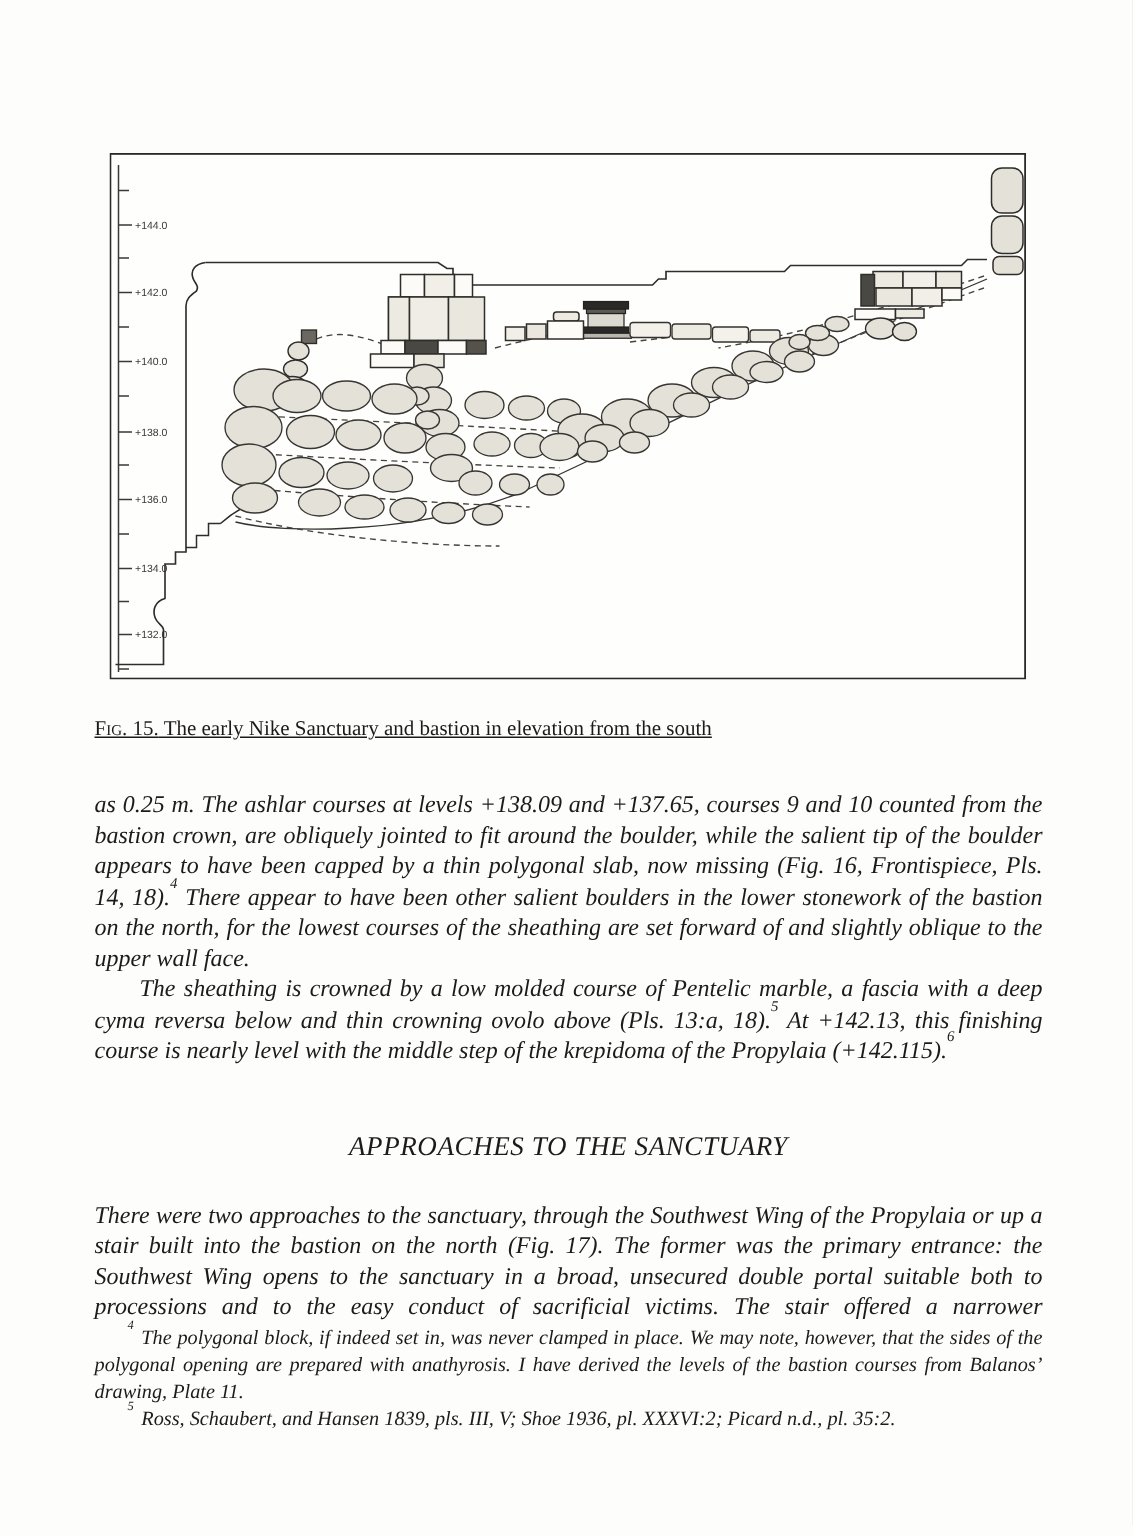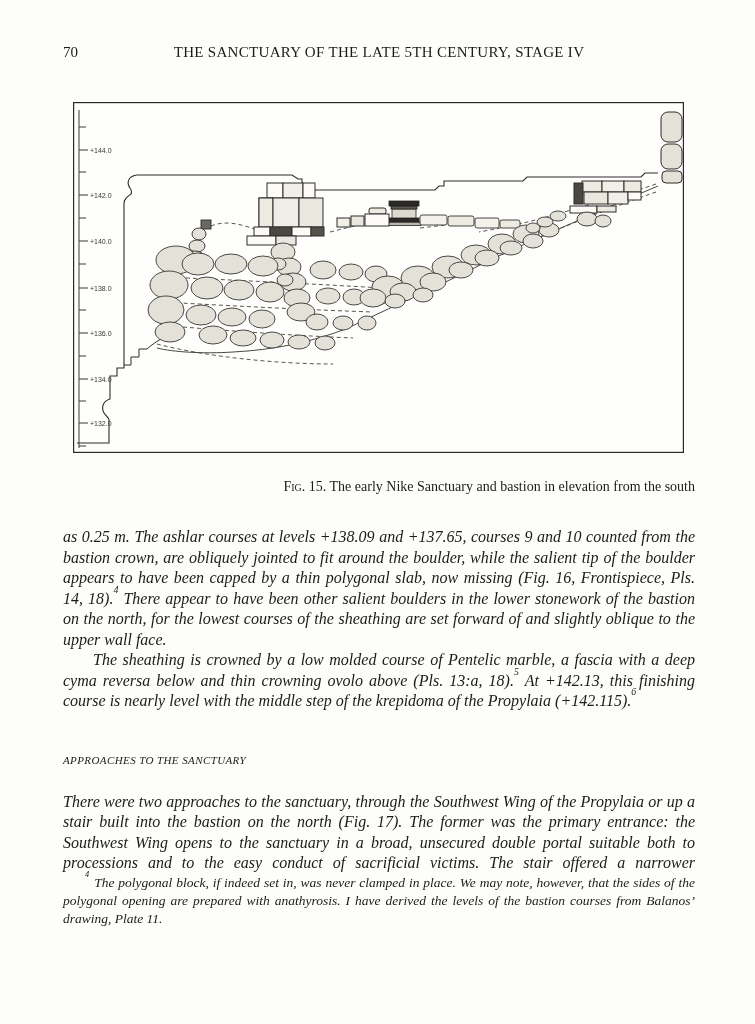--- a/index.html
+++ b/index.html
@@ -15,50 +15,46 @@
   #running-title{
     position:absolute;left:0;right:0;top:0;text-align:center;
     font-size:15px;letter-spacing:0.3px;white-space:nowrap;
   }
   
   #figure-wrap{position:absolute;top:102px;left:73px;width:611px;height:351px;}
   #figure-wrap svg{display:block;}
   .fig-label{font-family:"Liberation Sans","DejaVu Sans",sans-serif;font-size:7px;fill:#3a3936;}
   #caption{
     position:absolute;top:479px;left:63px;width:632px;
-    text-align:right;font-size:14px;
+    text-align:left;font-size:14px;text-decoration:underline;
   }
   .sc{font-variant:small-caps;}
   
   #text-block{position:absolute;top:527px;left:63px;width:632px;font-style:italic;}
   #text-block p.body-par{
     margin:0;font-size:16px;line-height:20.5px;text-align:justify;
   }
   p.body-par.indent{text-indent:30px;}
   p.body-par.cont{text-align-last:justify;}
   sup{font-size:0.62em;line-height:0;position:relative;top:-0.45em;}
   #section-heading{
-    margin:42px 0 26px 0;font-size:11px;
+    margin:42px 0 26px 0;text-align:center;font-size:18px;
     letter-spacing:0.4px;font-weight:normal;
   }
   #footnotes{margin-top:0;}
   #footnotes p.fn{
     margin:0;font-size:13.5px;line-height:18px;text-align:justify;text-indent:22px;
   }
   #footnotes p.fn sup{margin-right:5px;}
 </style>
 </head>
 <body>
 
 <div id="page">
 
-  <div id="header">
-    <span id="page-number">70</span>
-    <span id="running-title">THE SANCTUARY OF THE LATE 5TH CENTURY, STAGE IV</span>
-  </div>
 
   <div id="figure-wrap">
     <svg viewBox="0 0 611 351" width="611" height="351">
 
       <rect x="0.6" y="0.6" width="609.8" height="349.8" fill="#fefefd" stroke="#2a2927" stroke-width="1.2"></rect>
 
       <g stroke="#3a3936" stroke-width="1">
         <line x1="6" y1="8" x2="6" y2="346"></line>
         <path d="M6 25h7M6 48h9M6 70h7M6 93h9M6 116h7M6 139h9M6 162h7M6 186h9M6 208h7M6 231h9M6 254h7M6 277h9M6 299h7M6 321h9M6 344h7"></path>
       </g>
@@ -229,16 +225,17 @@
   <div id="text-block">
     <p class="body-par">as 0.25 m. The ashlar courses at levels +138.09 and +137.65, courses 9 and 10 counted from the bastion crown, are obliquely jointed to fit around the boulder, while the salient tip of the boulder appears to have been capped by a thin polygonal slab, now missing (Fig. 16, Frontispiece, Pls. 14, 18).<sup>4</sup> There appear to have been other salient boulders in the lower stonework of the bastion on the north, for the lowest courses of the sheathing are set forward of and slightly oblique to the upper wall face.</p>
     <p class="body-par indent">The sheathing is crowned by a low molded course of Pentelic marble, a fascia with a deep cyma reversa below and thin crowning ovolo above (Pls. 13:a, 18).<sup>5</sup> At +142.13, this finishing course is nearly level with the middle step of the krepidoma of the Propylaia (+142.115).<sup>6</sup></p>
 
     <h2 id="section-heading">APPROACHES TO THE SANCTUARY</h2>
 
     <p class="body-par cont">There were two approaches to the sanctuary, through the Southwest Wing of the Propylaia or up a stair built into the bastion on the north (Fig. 17). The former was the primary entrance: the Southwest Wing opens to the sanctuary in a broad, unsecured double portal suitable both to processions and to the easy conduct of sacrificial victims. The stair offered a narrower</p>
 
     <div id="footnotes">
       <p class="fn"><sup>4</sup><span>The polygonal block, if indeed set in, was never clamped in place. We may note, however, that the sides of the polygonal opening are prepared with anathyrosis. I have derived the levels of the bastion courses from Balanos’ drawing, Plate 11.</span></p>
+      <p class="fn"><sup>5</sup><span>Ross, Schaubert, and Hansen 1839, pls. III, V; Shoe 1936, pl. XXXVI:2; Picard n.d., pl. 35:2.</span></p>
     </div>
   </div>
 
 </div>
 
 </body></html>

